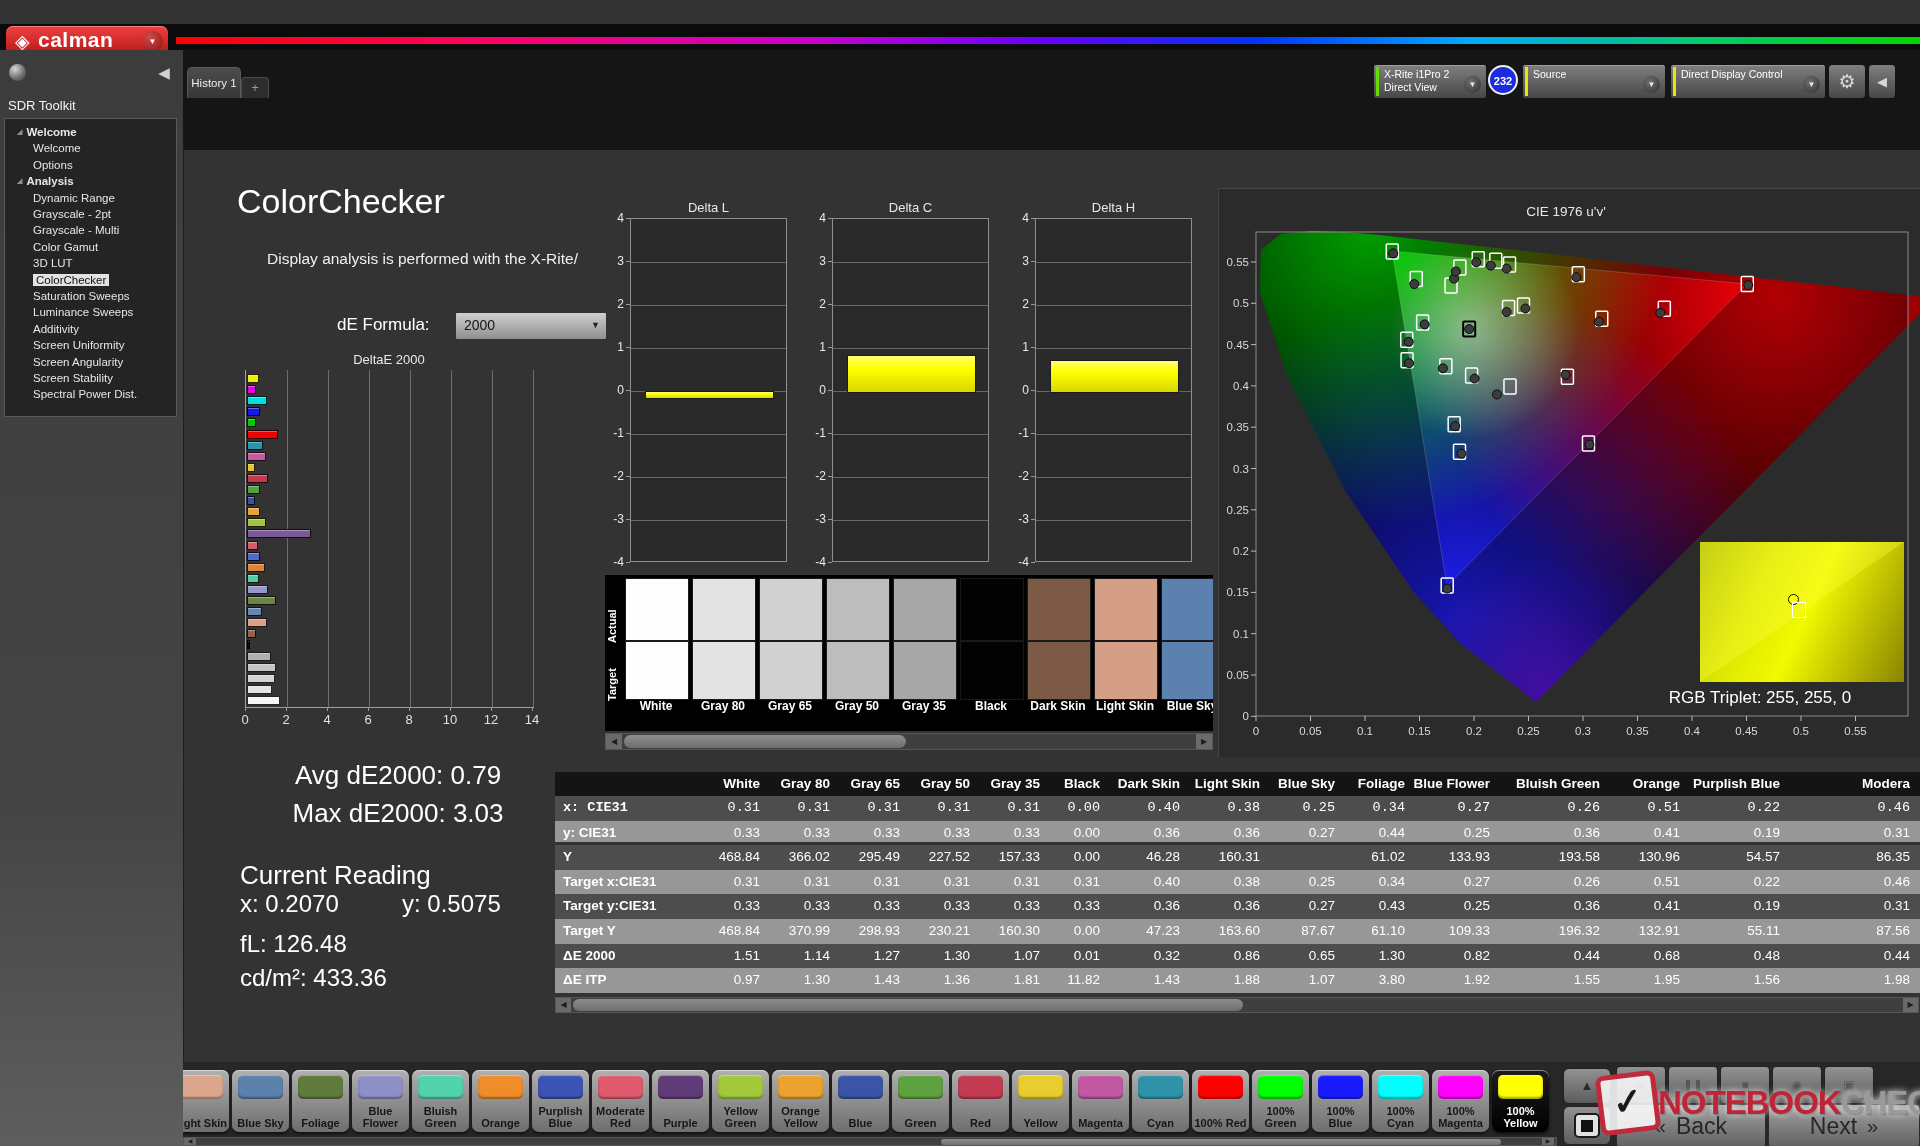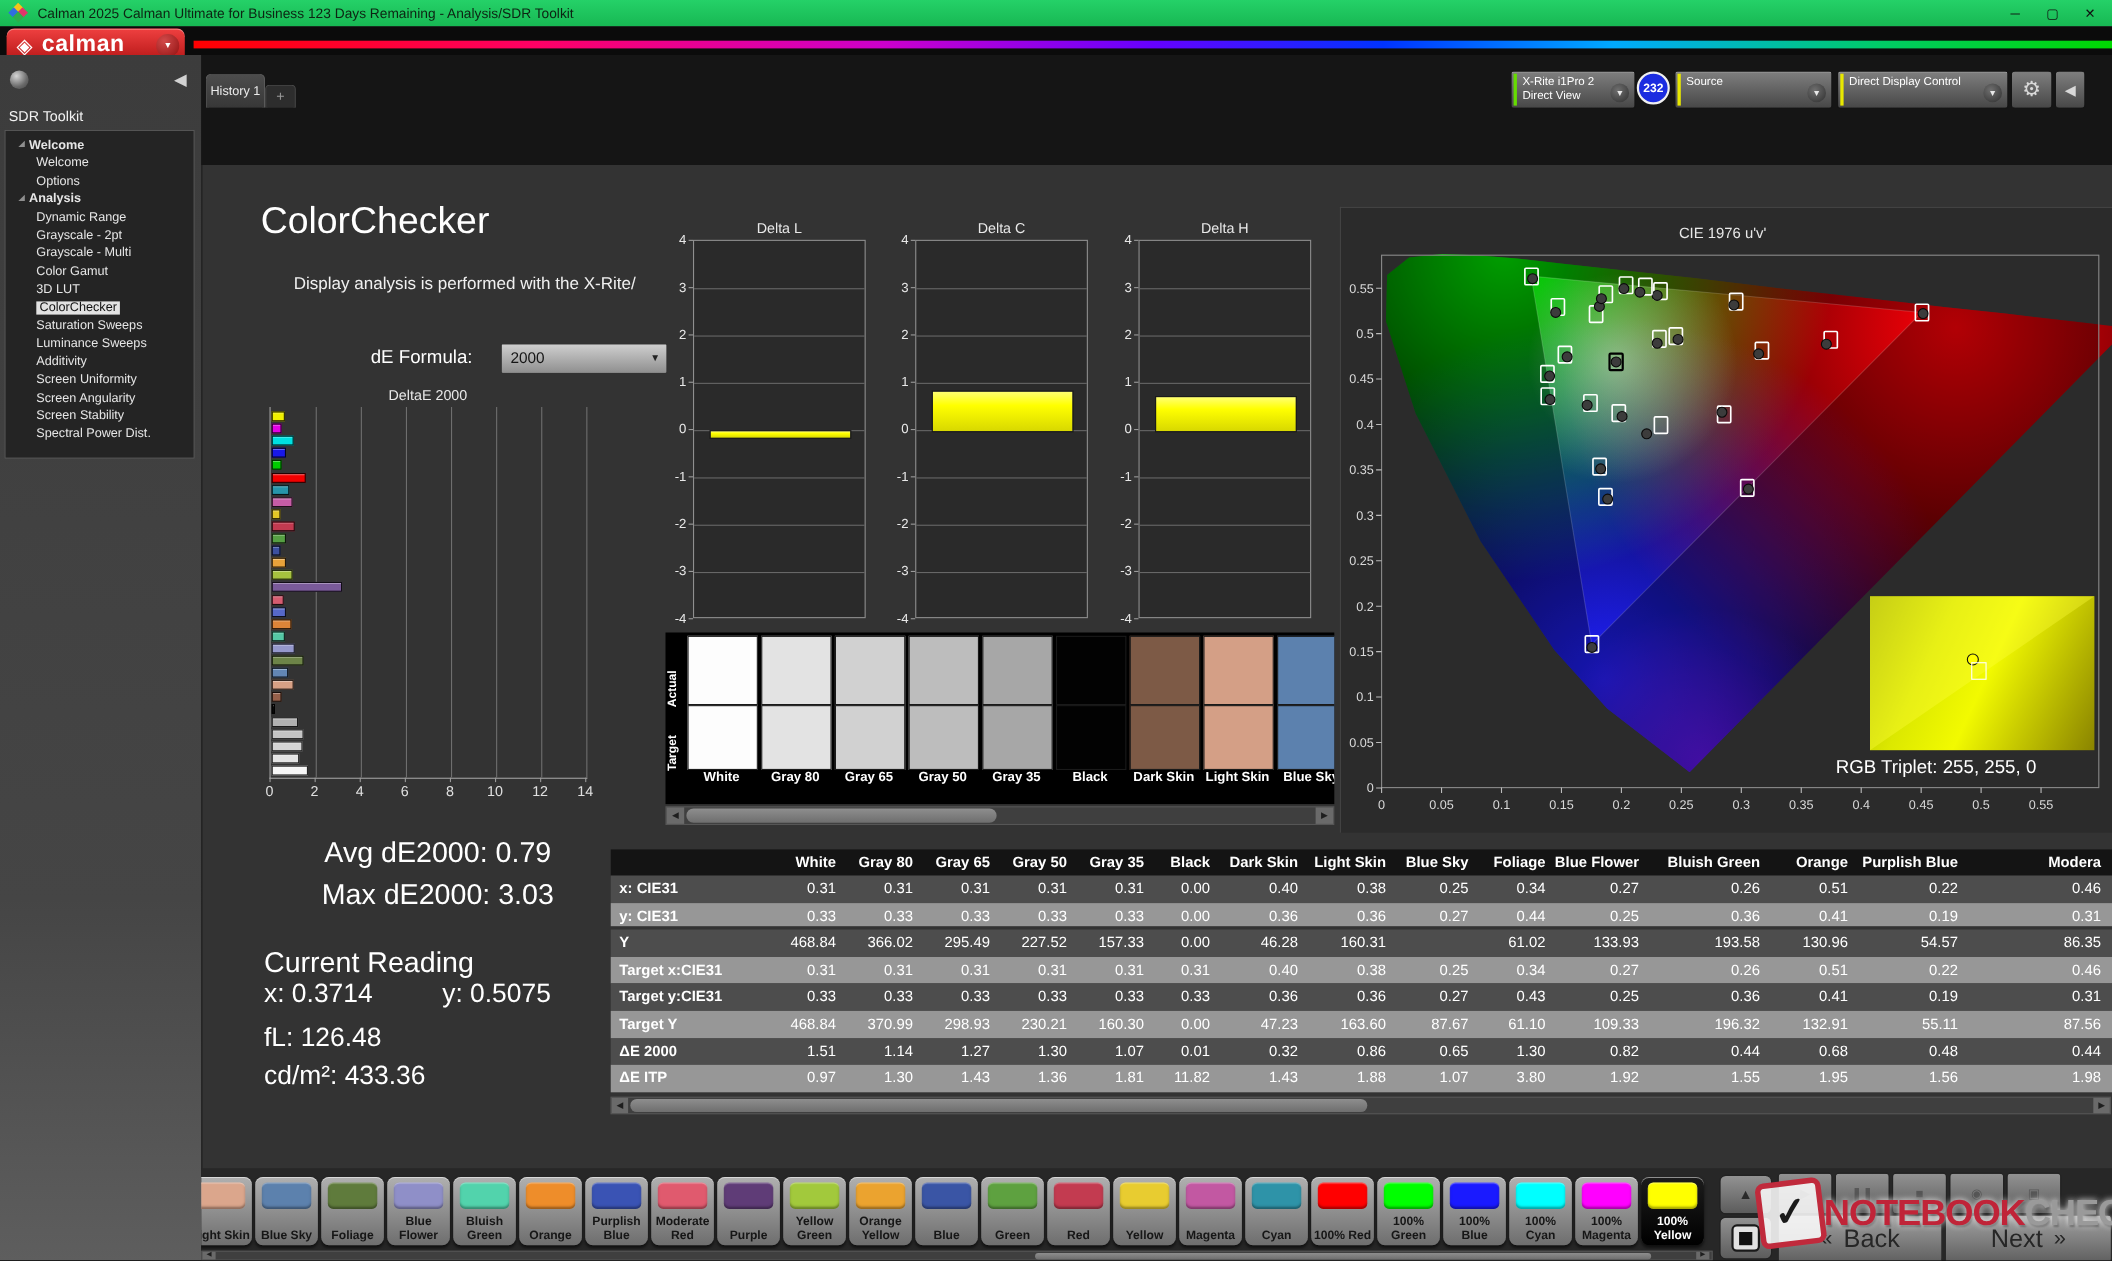--- a/index.html
+++ b/index.html
@@ -91,32 +91,20 @@
   .wm{left:1598px;top:1064px;width:322px;height:78px;display:flex;align-items:center;z-index:60;}
   .wm .shield{width:50px;height:50px;border:5px solid #c02a3c;border-radius:8px;background:rgba(250,250,250,.88);transform:rotate(-7deg);color:#1a1a1a;font-size:36px;font-weight:bold;text-align:center;line-height:48px;flex:none;}
   .wm .t1{font-size:33px;font-weight:800;letter-spacing:-1px;color:#c02438;text-shadow:0 0 6px rgba(255,255,255,.95),1px 1px 2px rgba(0,0,0,.5);}
   .wm .t2{font-size:33px;font-weight:800;letter-spacing:-1px;color:#9a9a9a;text-shadow:0 0 6px rgba(255,255,255,.9),1px 1px 2px rgba(0,0,0,.5);}
 </style>
 </head>
 <body>
 
 <div id="stage">
 
-  <div class="abs titlebar">
-    <span class="tb-icon">
-      <i style="left:4px;top:0;background:#f5c518"></i>
-      <i style="left:8px;top:4px;background:#e0356b"></i>
-      <i style="left:0;top:4px;background:#2f6fe0"></i>
-      <i style="left:4px;top:8px;background:#2fae4a"></i>
-    </span>
-    <span class="txt">Calman 2025 Calman Ultimate for Business 123 Days Remaining  - Analysis/SDR Toolkit</span>
-    <span class="winbtn" style="right:74px">─</span>
-    <span class="winbtn" style="right:40px">▢</span>
-    <span class="winbtn" style="right:6px">✕</span>
-  </div>
 
   <div class="abs header"></div>
   <div class="abs pill">
     <span class="logo">◈</span>
     <span class="word">calman</span>
     <span class="dd-circ">▼</span>
   </div>
   <div class="abs rainbow"></div>
 
   <div class="abs sidebar"></div>
@@ -340,21 +328,21 @@
     </div>
   <div class="abs scroll" style="left:605px;top:733px;width:608px;height:17px">
     <span class="ar" style="left:0;top:0;width:16px;height:15px;line-height:15px">◀</span>
     <span class="thumb" style="left:18px;top:1px;width:282px;height:13px"></span>
     <span class="ar" style="right:0;top:0;width:16px;height:15px;line-height:15px">▶</span>
   </div>
 
   <div class="abs stat-big" style="left:198px;top:760px;width:400px;text-align:center">Avg dE2000: 0.79</div>
   <div class="abs stat-big" style="left:198px;top:798px;width:400px;text-align:center">Max dE2000: 3.03</div>
   <div class="abs stat-big" style="left:240px;top:860px">Current Reading</div>
-  <div class="abs stat-med" style="left:240px;top:890px">x: 0.3714</div>
+  <div class="abs stat-med" style="left:240px;top:890px">x: 0.2070</div>
   <div class="abs stat-med" style="left:402px;top:890px">y: 0.5075</div>
   <div class="abs stat-med" style="left:240px;top:930px">fL: 126.48</div>
   <div class="abs stat-med" style="left:240px;top:964px">cd/m²: 433.36</div>
 
   <div class="abs" id="table" style="left:555px;top:772px;width:1365px;height:222px;overflow:hidden">
       <div class="trow thead" style="top: 0px; left: 0px; height: 24px; background: rgb(20, 20, 20); width: 1365px;">
         <div class="tcell lbl" style="width: 140px; flex: 0 0 auto;"></div>
         <div class="tcell" style="width: 73px; flex: 0 0 auto;">White</div>
         <div class="tcell" style="width: 70px; flex: 0 0 auto;">Gray 80</div>
         <div class="tcell" style="width: 70px; flex: 0 0 auto;">Gray 65</div>
@@ -364,21 +352,21 @@
         <div class="tcell" style="width: 80px; flex: 0 0 auto;">Dark Skin</div>
         <div class="tcell" style="width: 80px; flex: 0 0 auto;">Light Skin</div>
         <div class="tcell" style="width: 75px; flex: 0 0 auto;">Blue Sky</div>
         <div class="tcell" style="width: 70px; flex: 0 0 auto;">Foliage</div>
         <div class="tcell" style="width: 85px; flex: 0 0 auto;">Blue Flower</div>
         <div class="tcell" style="width: 110px; flex: 0 0 auto;">Bluish Green</div>
         <div class="tcell" style="width: 80px; flex: 0 0 auto;">Orange</div>
         <div class="tcell" style="width: 100px; flex: 0 0 auto;">Purplish Blue</div>
         <div class="tcell" style="width: 130px; flex: 0 0 auto;">Modera</div>
       </div>
-      <div class="trow" style="top: 24px; left: 0px; height: 24.6px; width: 1365px; background: rgb(77, 77, 77);">
+      <div class="trow" style="top: 24px; left: 0px; height: 24.6px; width: 1365px; background: rgb(77, 77, 77); font-family: Liberation Mono, monospace;">
         <div class="tcell lbl" style="width: 140px; flex: 0 0 auto;">x: CIE31</div>
         <div class="tcell" style="width: 73px; flex: 0 0 auto;">0.31</div>
         <div class="tcell" style="width: 70px; flex: 0 0 auto;">0.31</div>
         <div class="tcell" style="width: 70px; flex: 0 0 auto;">0.31</div>
         <div class="tcell" style="width: 70px; flex: 0 0 auto;">0.31</div>
         <div class="tcell" style="width: 70px; flex: 0 0 auto;">0.31</div>
         <div class="tcell" style="width: 60px; flex: 0 0 auto;">0.00</div>
         <div class="tcell" style="width: 80px; flex: 0 0 auto;">0.40</div>
         <div class="tcell" style="width: 80px; flex: 0 0 auto;">0.38</div>
         <div class="tcell" style="width: 75px; flex: 0 0 auto;">0.25</div>

